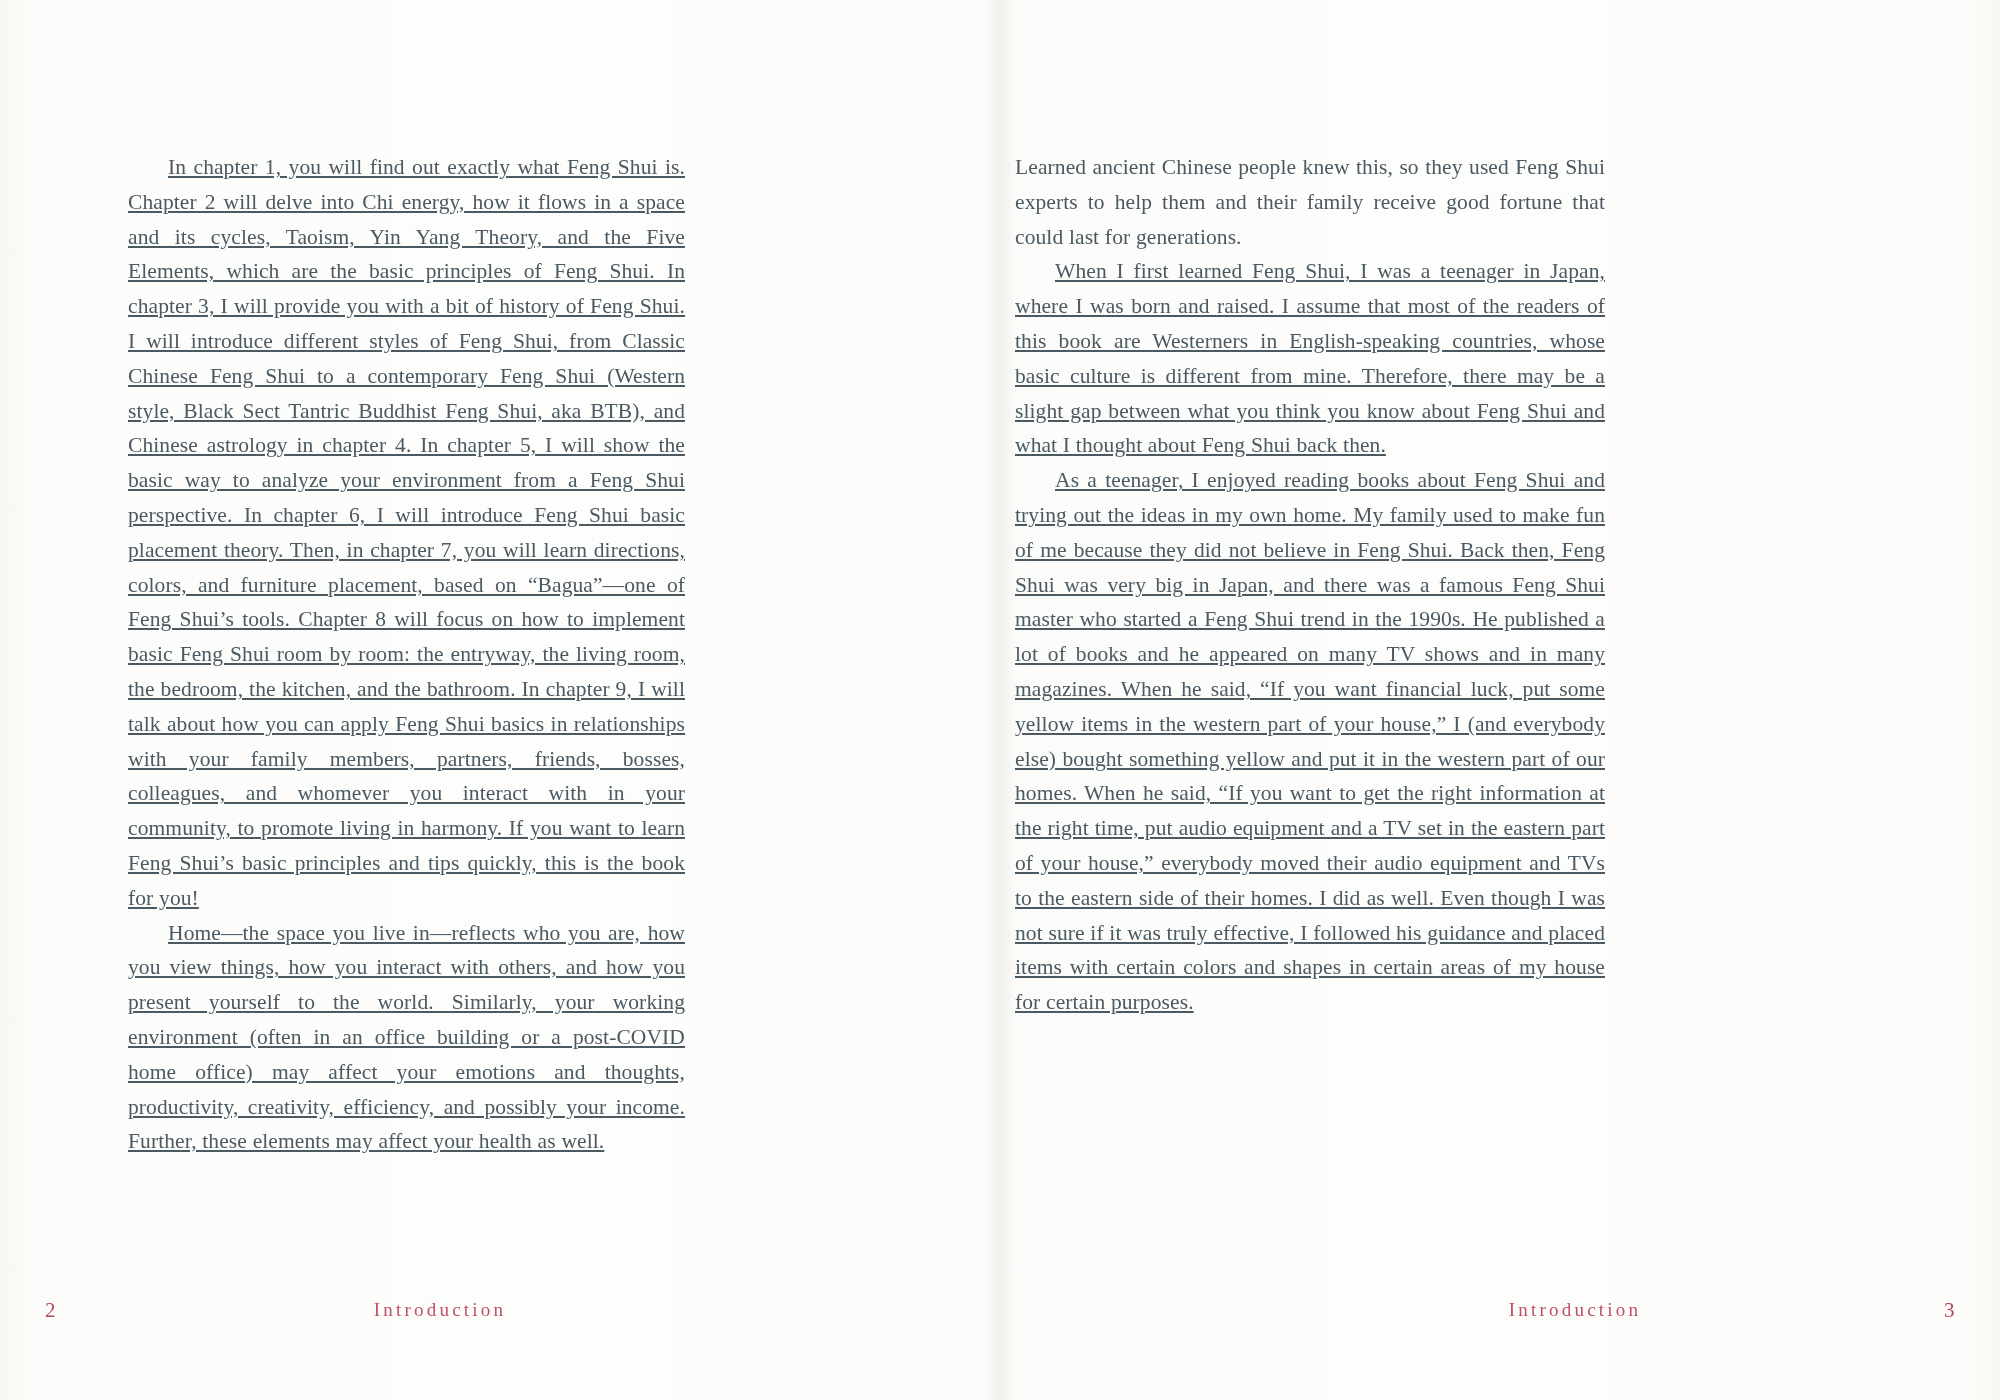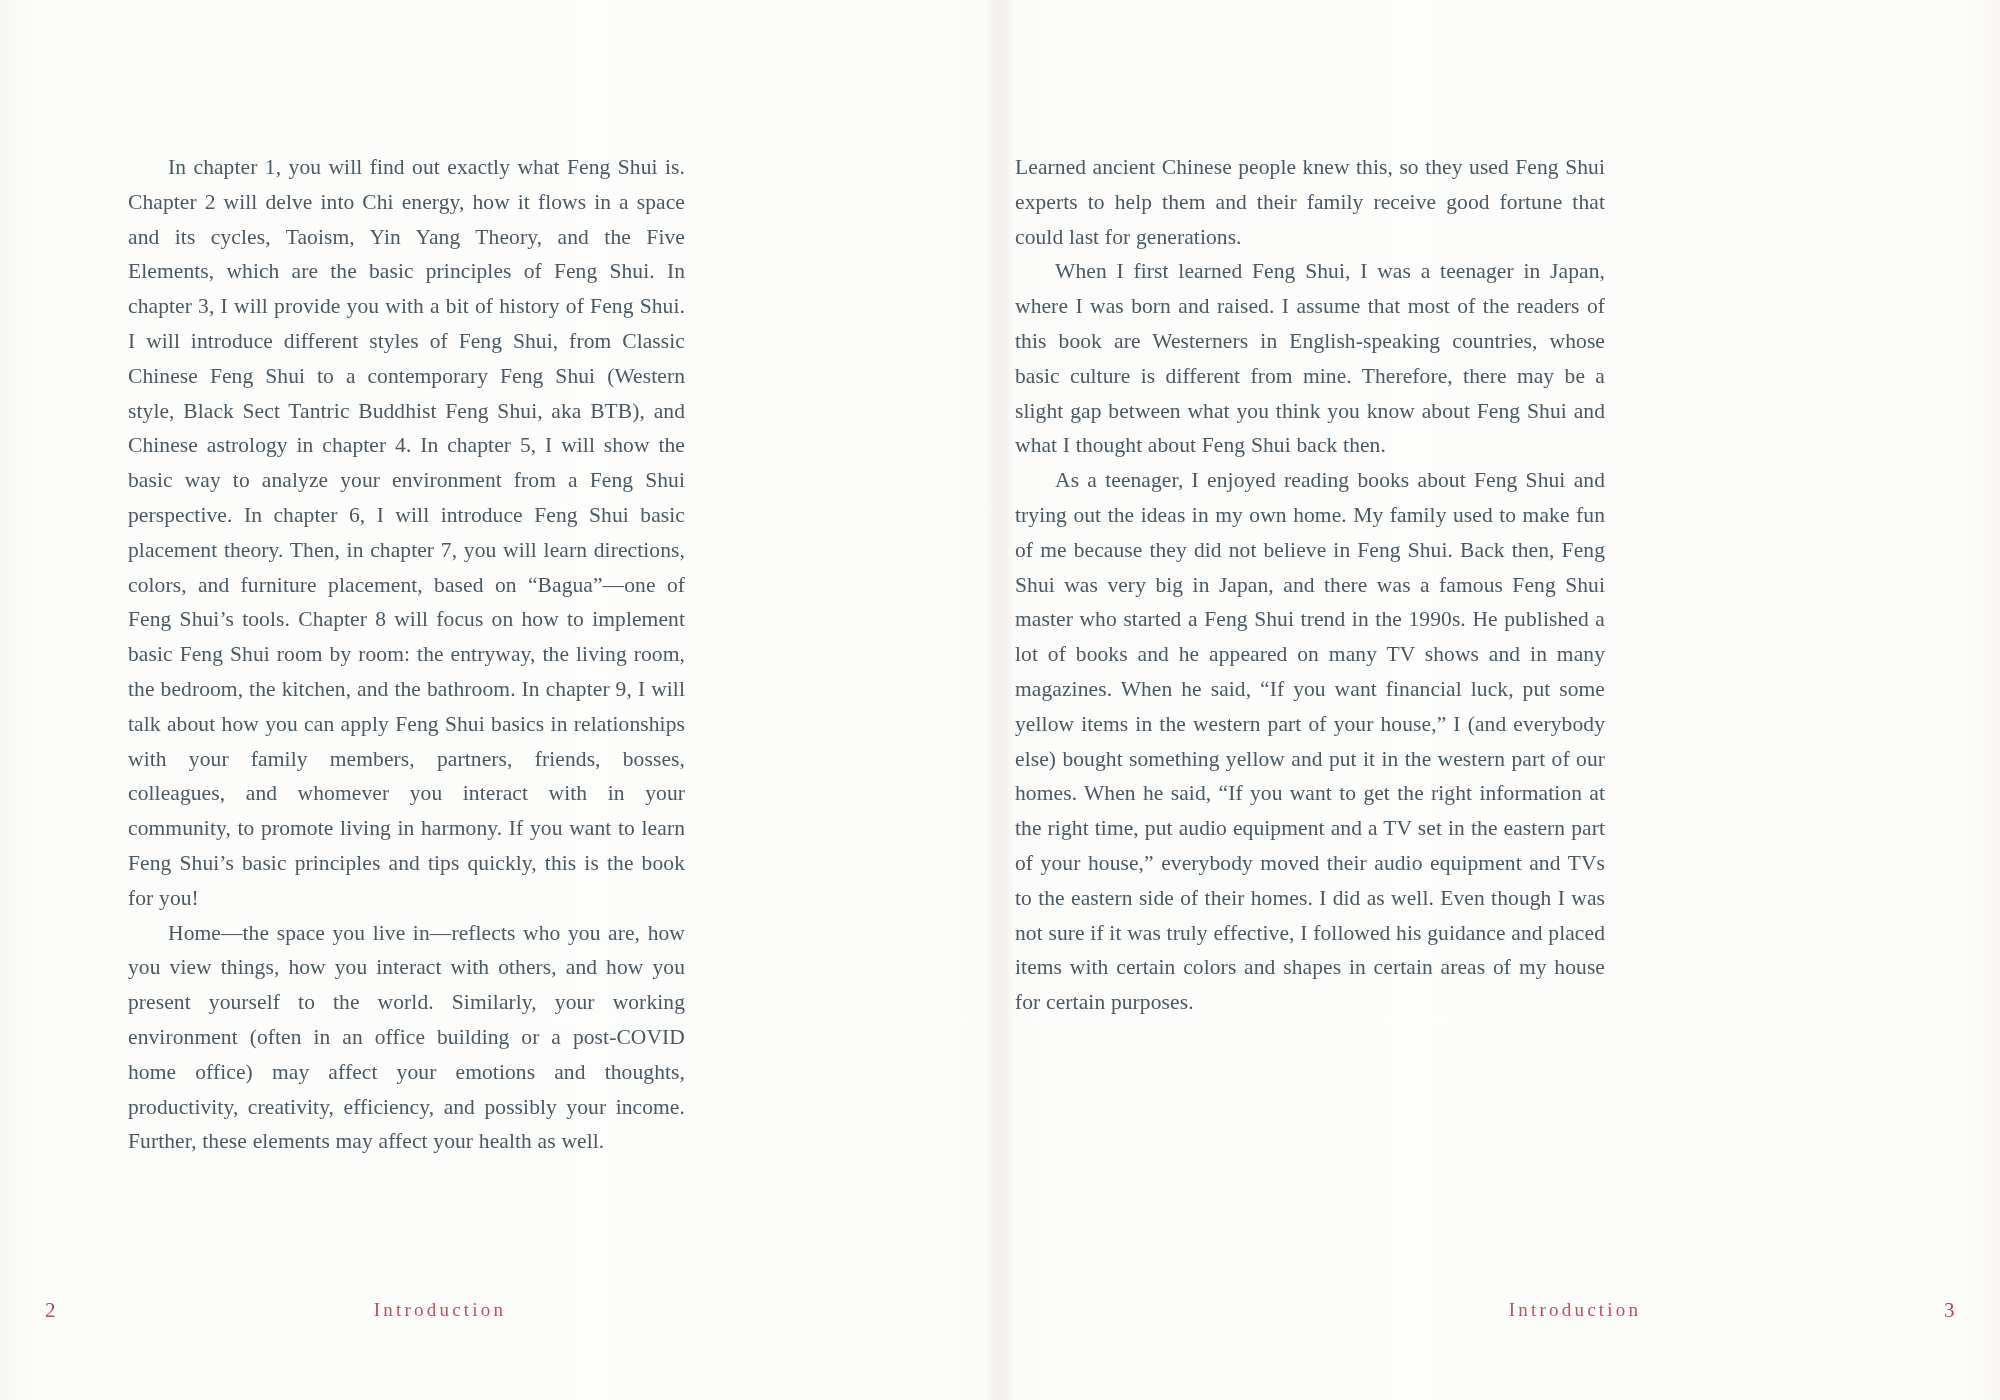--- a/index.html
+++ b/index.html
@@ -72,20 +72,21 @@
     text-justify: inter-word;
     font-size: 21.5px;
     line-height: 34.8px;
     color: #4a5962;
     letter-spacing: 0.1px;
     word-spacing: 0.2px;
     -webkit-font-smoothing: antialiased;
   }
   p.body.indent {
     text-indent: 40px;
+    text-decoration: underline;
   }
 
   
   .footer {
     position: absolute;
     bottom: 0;
     left: 0;
     width: 1000px;
     height: 130px;
   }

